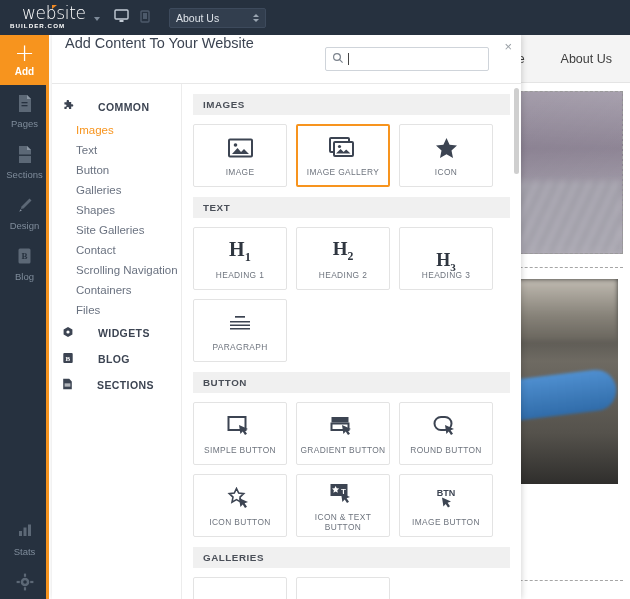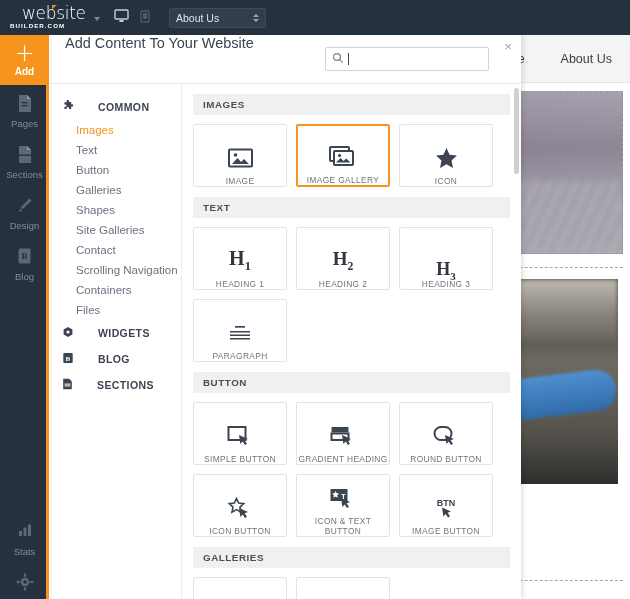--- a/index.html
+++ b/index.html
@@ -193,21 +193,21 @@
     margin: 10px 11px 0 11px; background: #f0f0f0; height: 21px;
     display: flex; align-items: center; padding-left: 10px;
     font-size: 9.8px; font-weight: bold; letter-spacing: .55px; color: #4a4f58;
   }
   .grid {
     display: flex; flex-wrap: wrap; gap: 9px; padding: 9px 11px 0 11px;
   }
   .card {
     width: 94px; height: 63px; border: 1px solid #e3e3e3; border-radius: 2px;
     background: #fff; display: flex; flex-direction: column;
-    align-items: center; justify-content: flex-end; cursor: pointer;
+    align-items: center; justify-content: center; cursor: pointer;
   }
   .card.sel { border: 2px solid #f7941e; }
   .card .c-ico { height: 27px; display: flex; align-items: center; justify-content: center; }
   .card .c-lbl {
     margin-top: 5px; font-size: 8.4px; letter-spacing: .35px; color: #6e747e; text-align: center;
   }
   .hx { font-family: "Liberation Serif", serif; font-weight: bold; color: #2f3640; }
   .hx sub { font-size: .62em; font-weight: bold; }
   .h1x { font-size: 20px; } .h2x { font-size: 19px; } .h3x { font-size: 18px; margin-top: 20px; }
 
@@ -510,21 +510,21 @@
             <span class="c-lbl">SIMPLE BUTTON</span>
           </div>
           <div class="card">
             <span class="c-ico">
               <svg width="26" height="22" viewBox="0 0 26 22">
                   <rect x="1.5" y="2" width="17" height="5.5" fill="#3c4452"></rect>
                   <rect x="1.5" y="8.5" width="17" height="6.5" fill="none" stroke="#3c4452" stroke-width="2"></rect>
                   <path d="M12 10l9 4-3.4 1.2 2.4 3.6-2 1.3-2.3-3.6-2.3 2.5z" fill="#3c4452"></path>
                 </svg>
             </span>
-            <span class="c-lbl">GRADIENT HEADING</span>
+            <span class="c-lbl">GRADIENT BUTTON</span>
           </div>
           <div class="card">
             <span class="c-ico">
               <svg width="26" height="22" viewBox="0 0 26 22">
                   <rect x="1.5" y="2" width="17" height="13" rx="6.5" fill="none" stroke="#3c4452" stroke-width="2"></rect>
                   <path d="M12 10l9 4-3.4 1.2 2.4 3.6-2 1.3-2.3-3.6-2.3 2.5z" fill="#3c4452"></path>
                 </svg>
             </span>
             <span class="c-lbl">ROUND BUTTON</span>
           </div>

